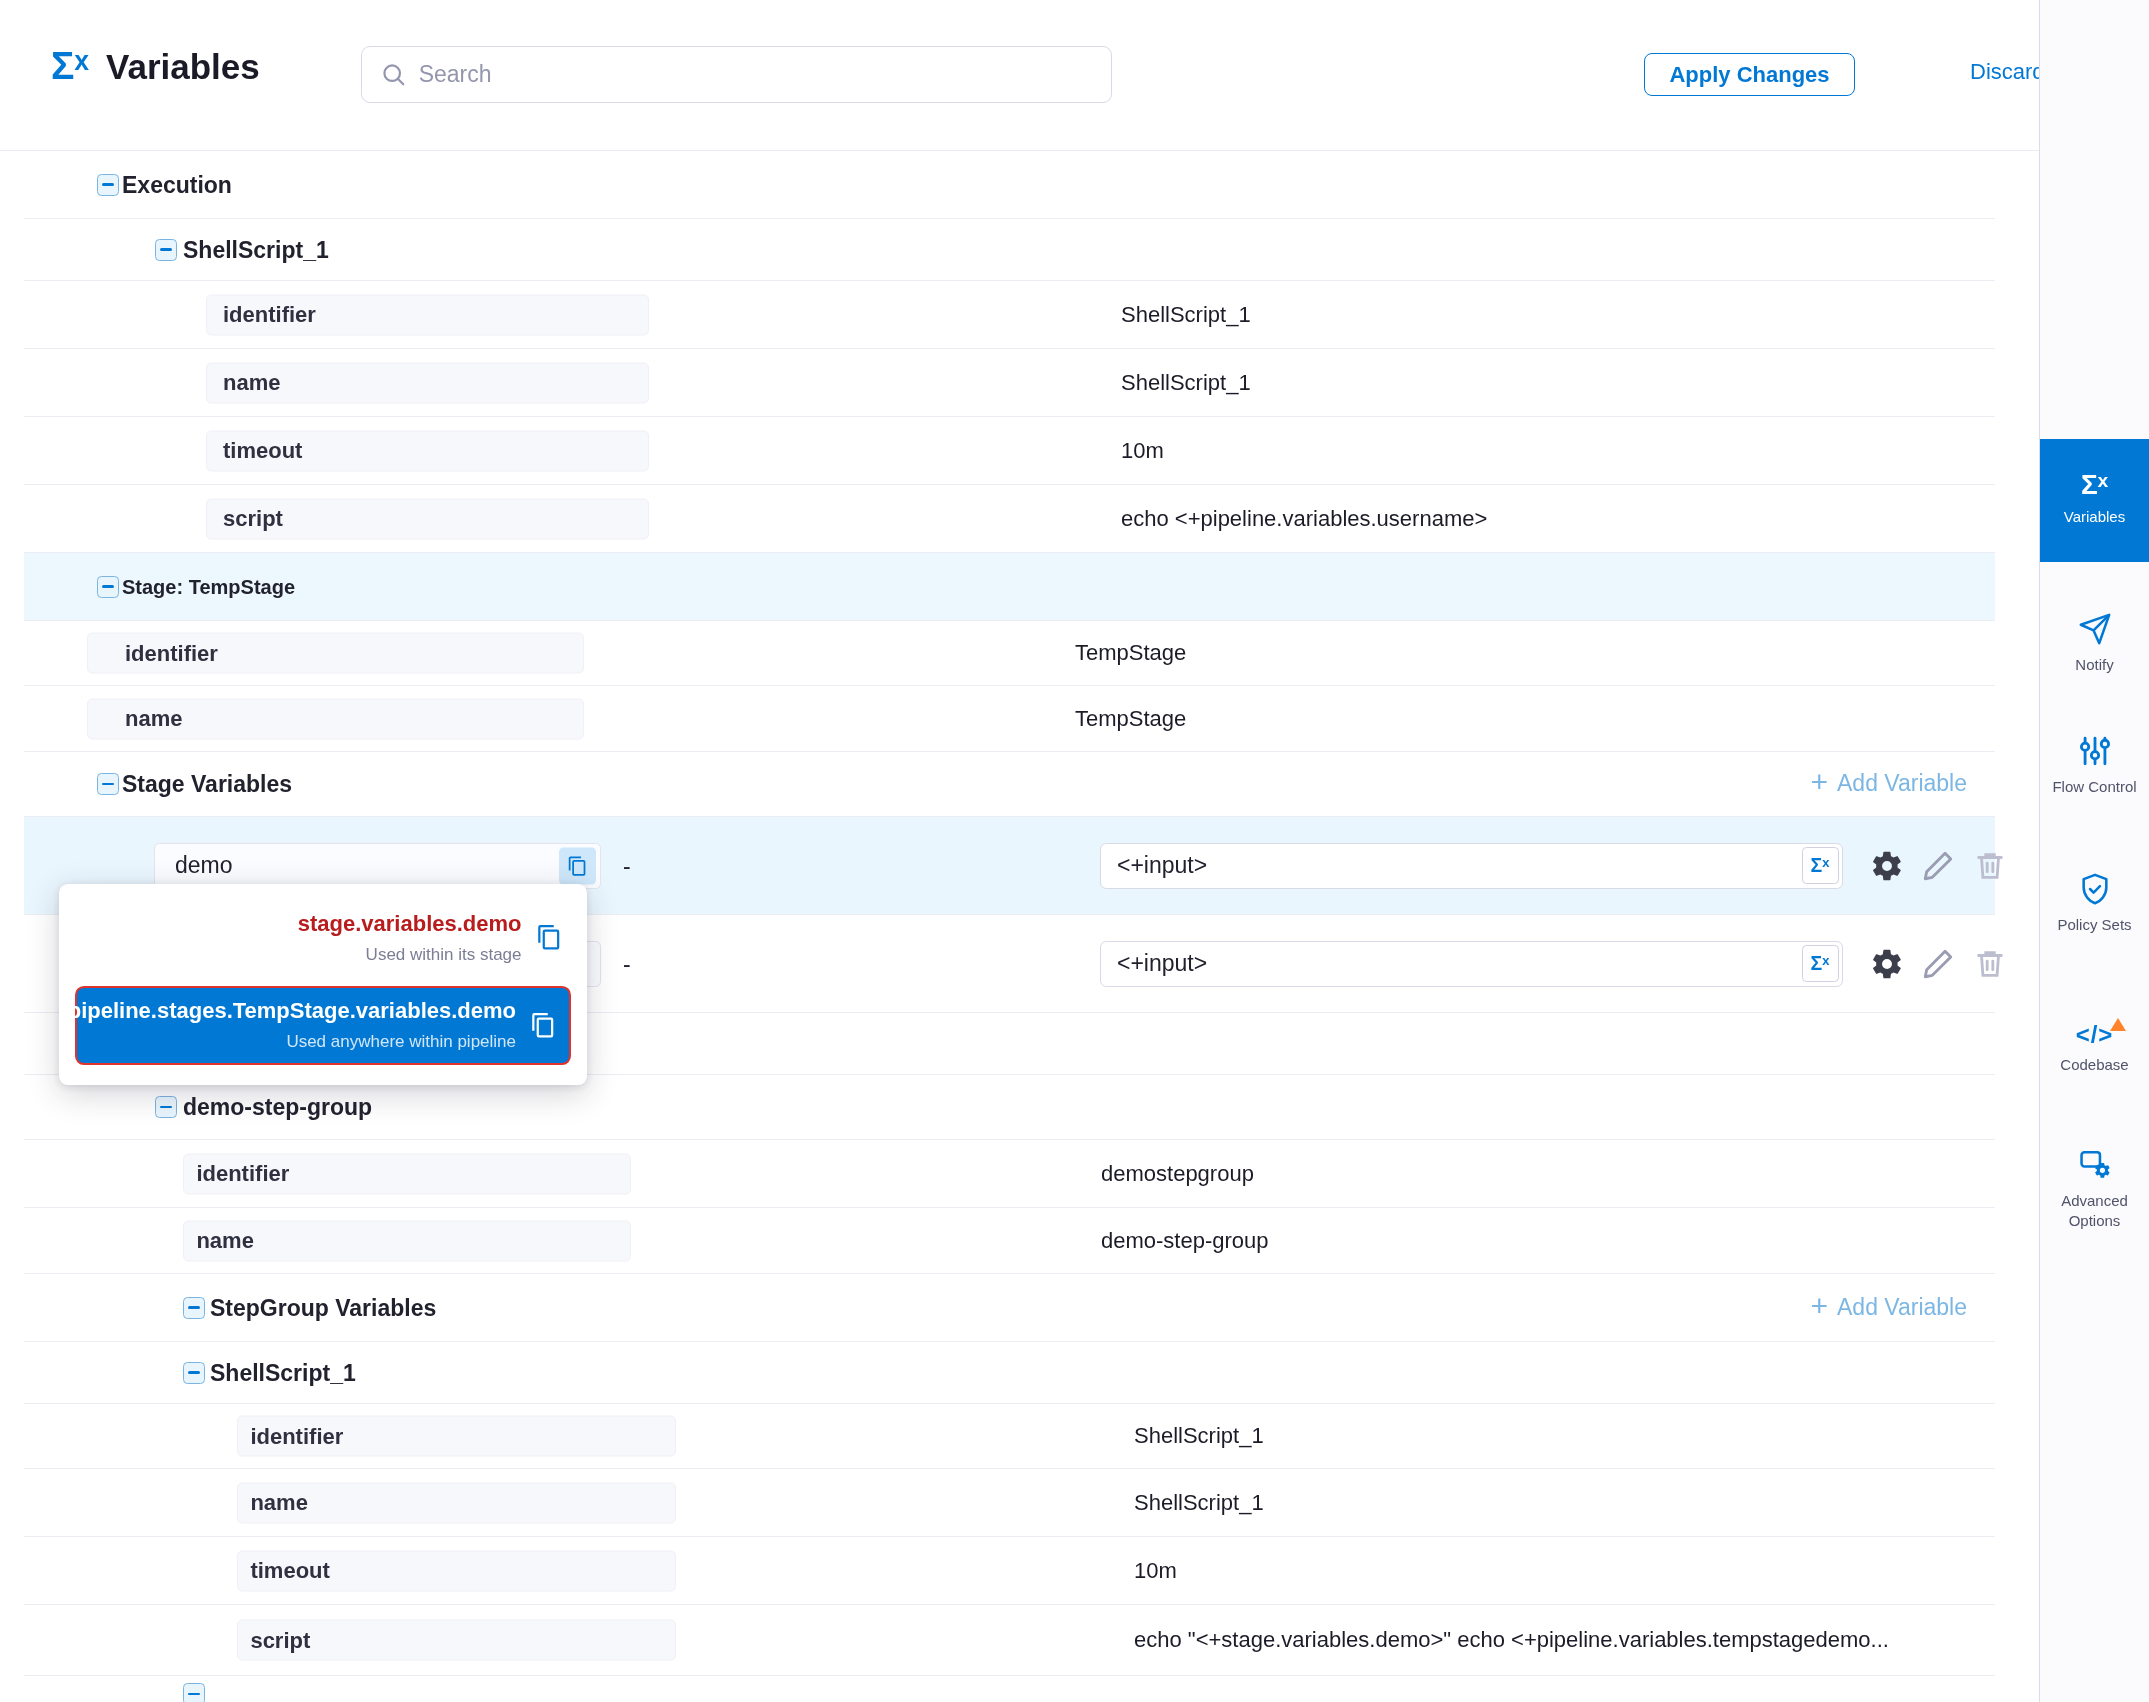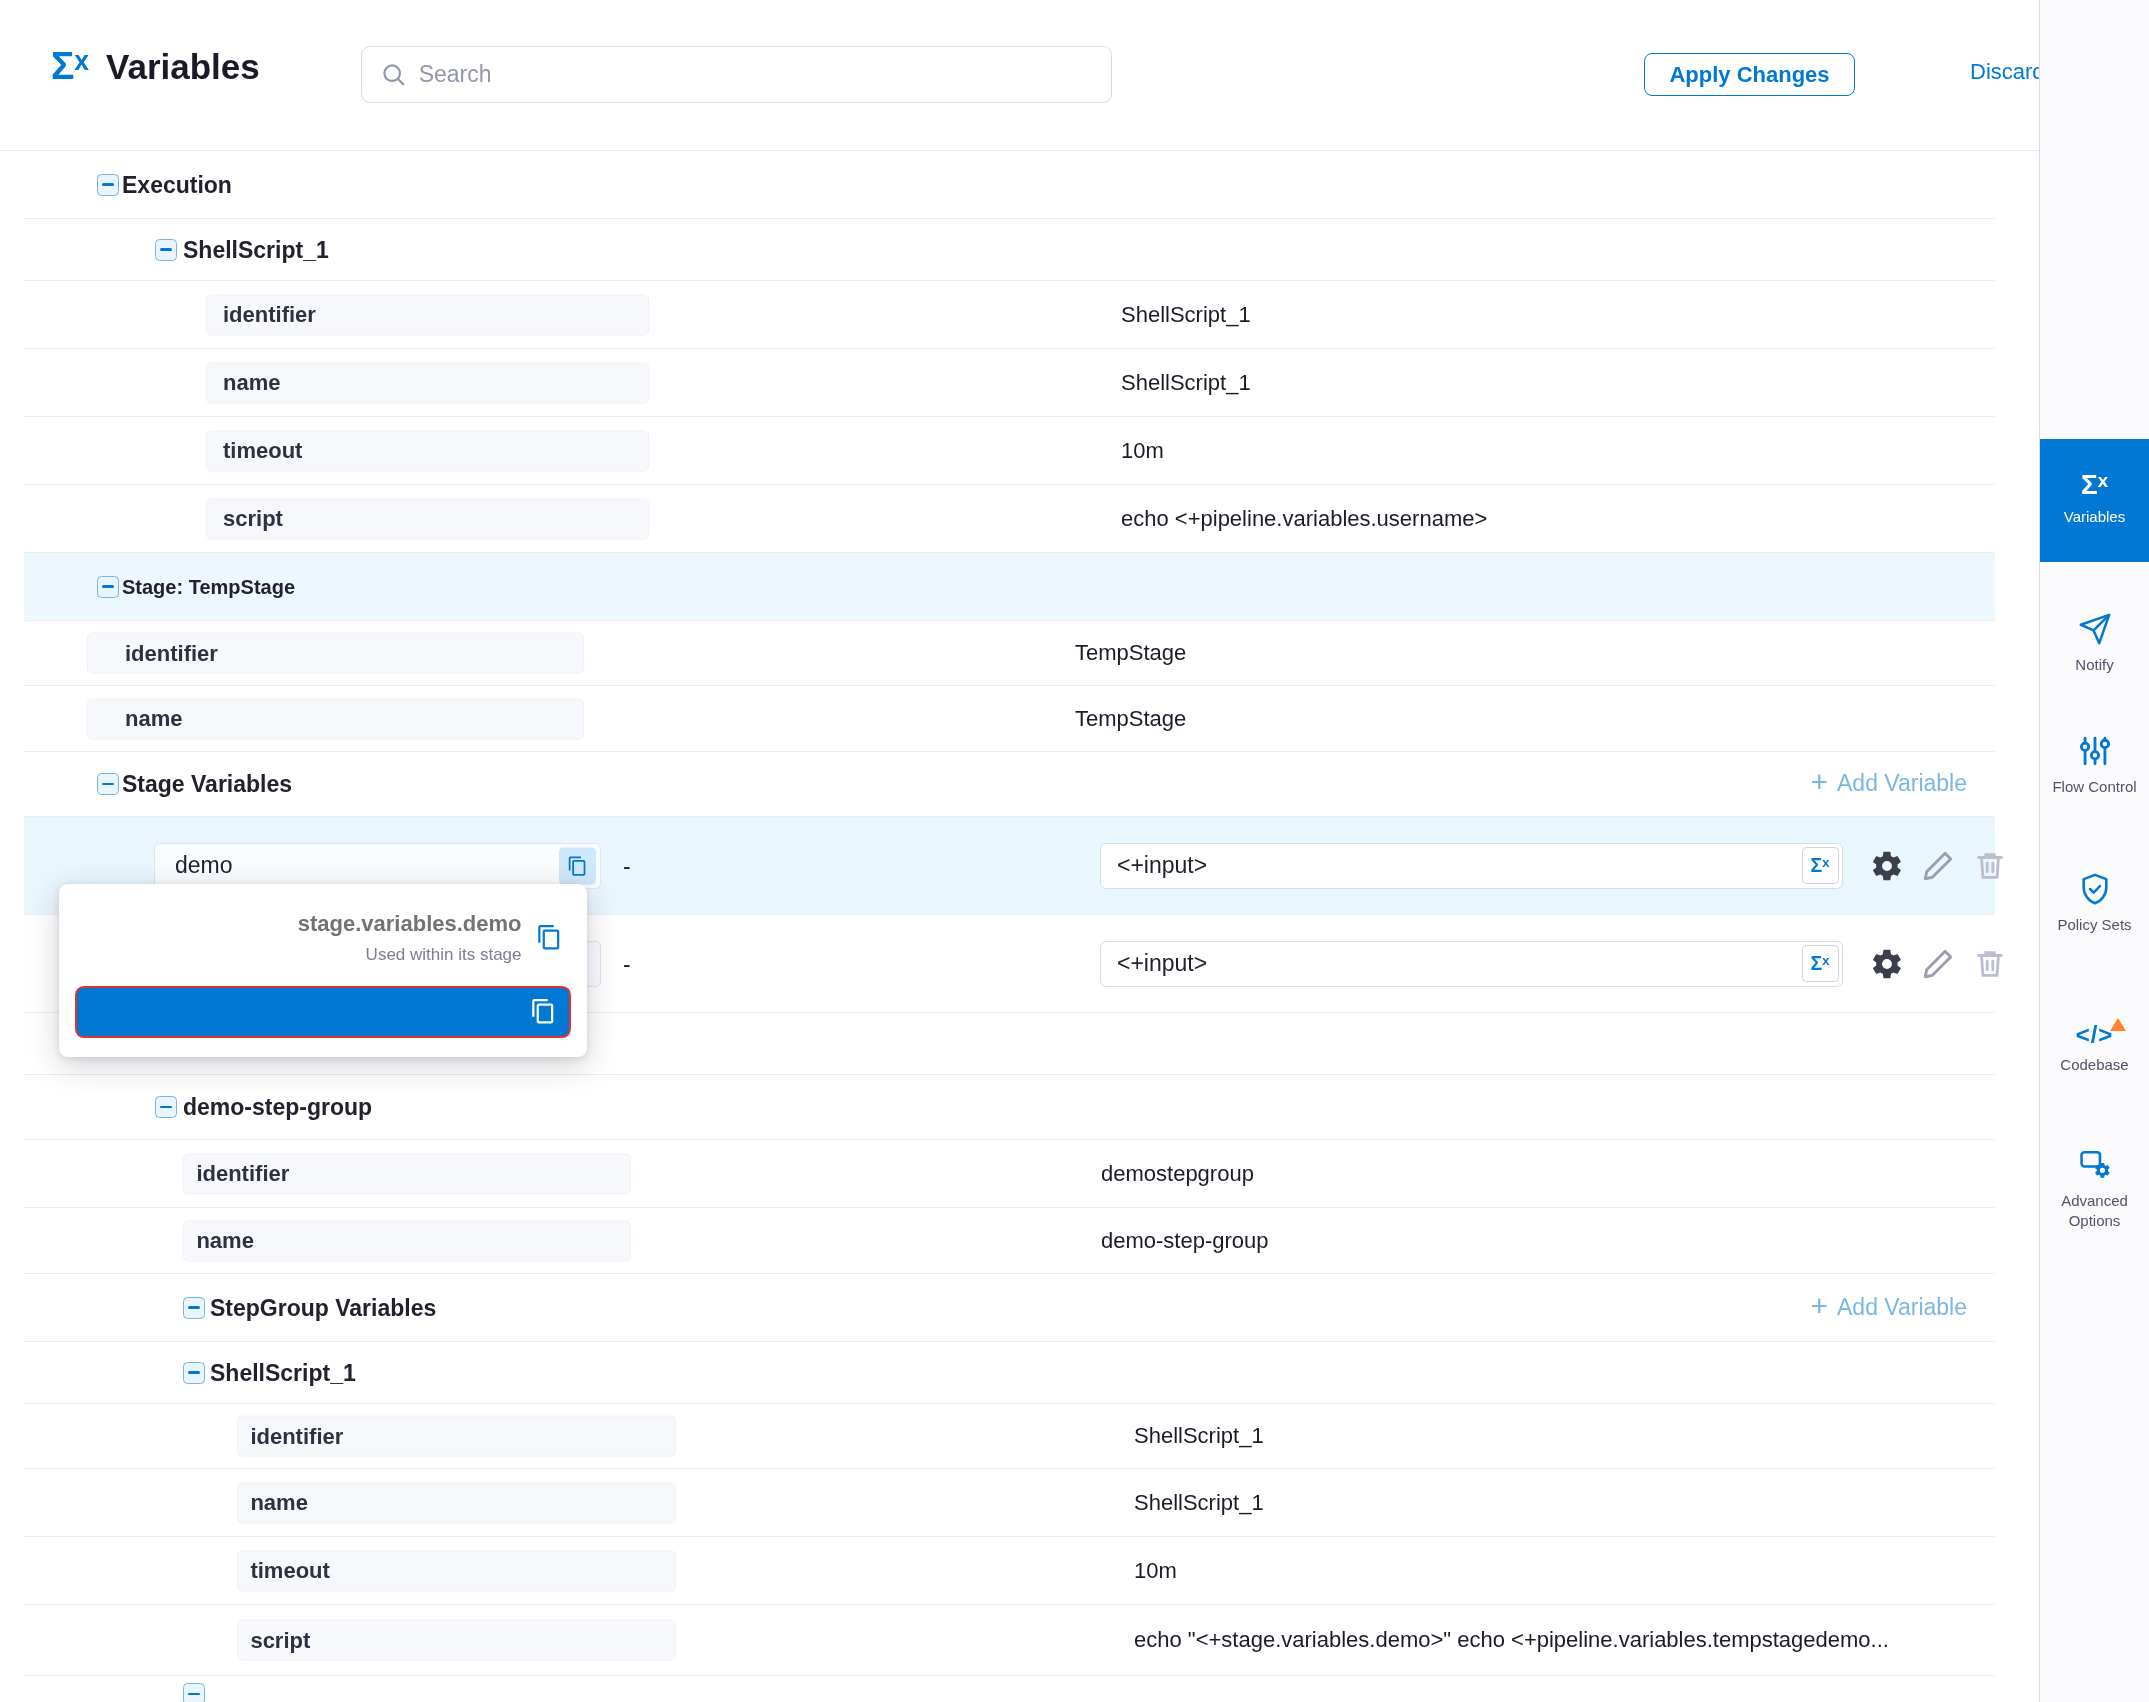--- a/index.html
+++ b/index.html
@@ -56,21 +56,21 @@
   .dash { position:absolute; left:599px; top:50%; transform:translateY(-50%); font-size:23px; color:#22222f; }
   .value-input { position:absolute; left:1076px; top:50%; transform:translateY(-50%); width:743px; height:46px; border:0.9px solid #d9dae6; border-radius:6.2px; background:#fff; display:flex; align-items:center; padding-left:16px; font-size:23px; color:#22222f; }
   .chip { position:absolute; right:3.5px; top:3.5px; bottom:3.5px; width:37px; border:0.9px solid #cfd1e0; border-radius:4.4px; background:#fff; display:flex; align-items:center; justify-content:center; color:#0278d5; font-size:19.5px; font-weight:700; cursor:pointer; }
   .row-icon { position:absolute; top:50%; transform:translateY(-50%); width:34px; height:34px; cursor:pointer; }
   .pos-gear{left:1846px}.pos-pencil{left:1897px}.pos-trash{left:1949px}
 
   
   .popup { position:absolute; left:59px; top:884px; width:528px; background:#fff; border-radius:8.9px; box-shadow:0 8.9px 32px rgba(40,41,61,.20), 0 1.8px 7px rgba(40,41,61,.12); padding:16px 16px 19.5px; z-index:6; }
   .popup-item { display:flex; align-items:center; justify-content:flex-end; gap:14px; padding:10.6px 8.9px 12.4px; cursor:pointer; }
   .popup-text { text-align:right; }
-  .popup-path { font-size:22px; font-weight:600; color:#737373; white-space:nowrap; }
+  .popup-path { font-size:22px; font-weight:600; color:#b91c1c; white-space:nowrap; }
   .popup-scope { font-size:17px; color:#7b7d95; margin-top:8px; }
   .popup-item .pcopy { width:26.6px; height:26.6px; flex:none; }
   .popup-item .pcopy svg { width:26.6px; height:26.6px; fill:#0278d5; }
   .popup-item.selected { background:#0278d5; border:2.7px solid #e0332e; border-radius:8.9px; padding:10.6px 12.4px; margin-top:8.9px; }
   .popup-item.selected .popup-path { color:#fff; }
   .popup-item.selected .popup-scope { color:rgba(255,255,255,.82); }
   .popup-item.selected .pcopy svg { fill:#fff; }
 
   
   .sidebar { position:absolute; top:0; right:0; width:110px; height:100%; background:#fbfbfd; border-left:0.9px solid #dcdce6; z-index:4; }
@@ -301,20 +301,24 @@
   <div class="popup-item">
     <div class="popup-text">
       <div class="popup-path">stage.variables.demo</div>
       <div class="popup-scope">Used within its stage</div>
     </div>
     <span class="pcopy"><svg viewBox="0 0 24 24">
           <path d="M16 1H4a2 2 0 0 0-2 2v14h2V3h12V1zm3 4H8a2 2 0 0 0-2 2v14a2 2 0 0 0 2 2h11a2 2 0 0 0 2-2V7a2 2 0 0 0-2-2zm0 16H8V7h11v14z"></path>
         </svg></span>
   </div>
   <div class="popup-item selected">
+    <div class="popup-text">
+      <div class="popup-path">pipeline.stages.TempStage.variables.demo</div>
+      <div class="popup-scope">Used anywhere within pipeline</div>
+    </div>
     <span class="pcopy"><svg viewBox="0 0 24 24">
           <path d="M16 1H4a2 2 0 0 0-2 2v14h2V3h12V1zm3 4H8a2 2 0 0 0-2 2v14a2 2 0 0 0 2 2h11a2 2 0 0 0 2-2V7a2 2 0 0 0-2-2zm0 16H8V7h11v14z"></path>
         </svg></span>
   </div>
 </div>
 
 <div class="sidebar">
 
   <div class="side-item active">
     <span class="sigma-glyph">Σˣ</span>

